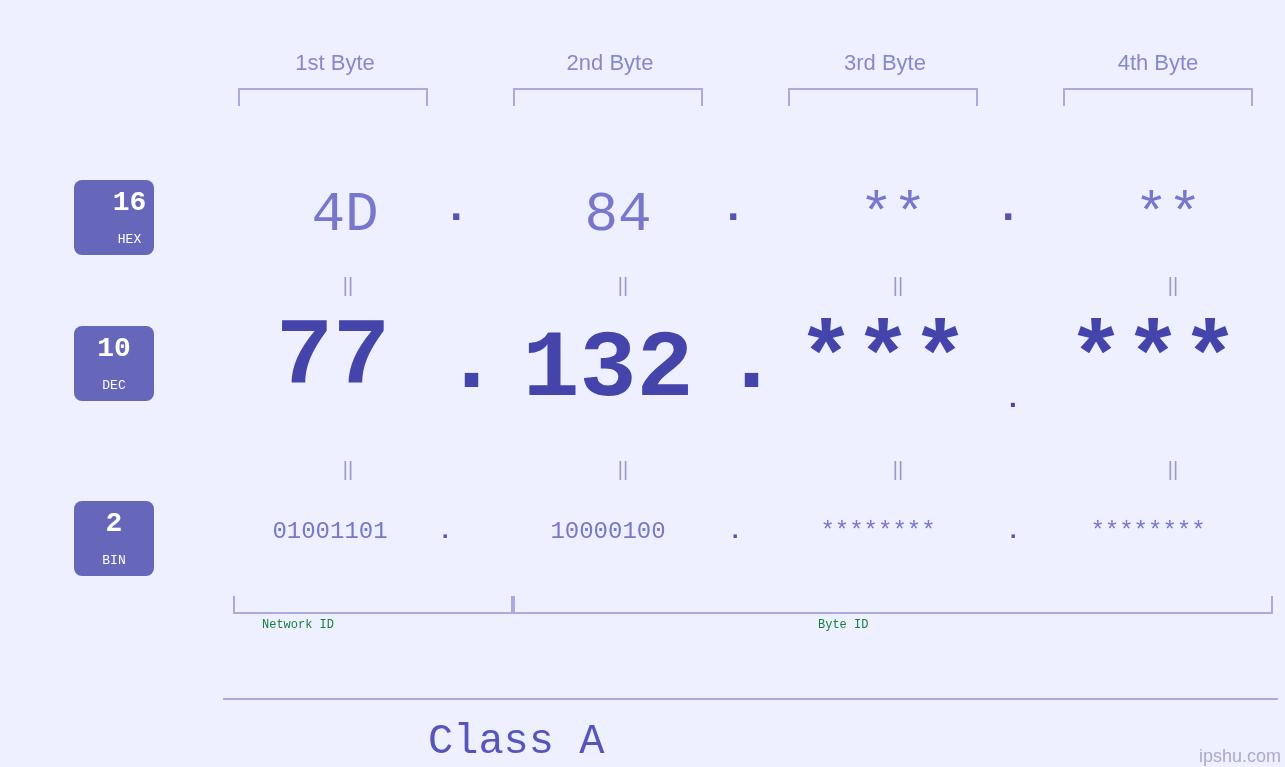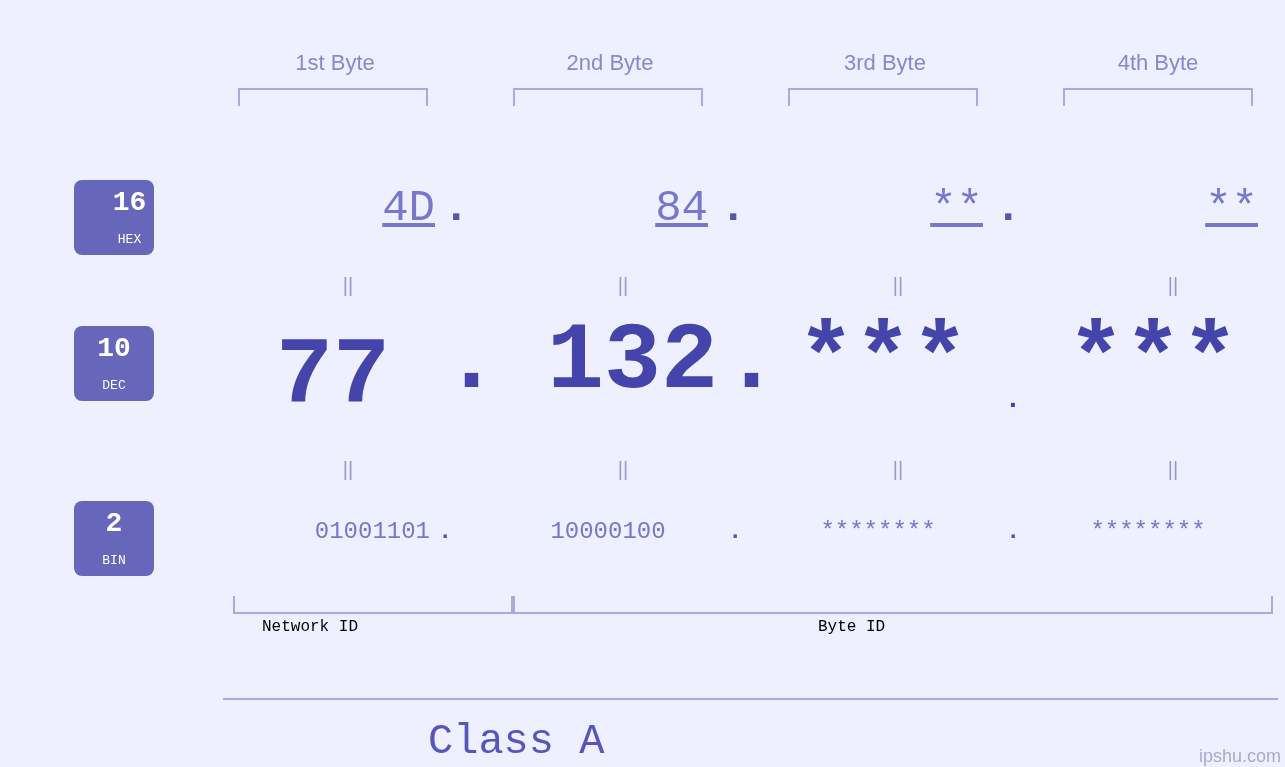--- a/index.html
+++ b/index.html
@@ -62,24 +62,23 @@
       line-height: 1.1;
     }
 
     .badge .bname {
       font-size: 13px;
     }
 
     .hex-text {
       position: absolute;
       color: #7777cc;
-      font-size: 44px;
-      font-family: 'Courier New', monospace;
-      text-align: right;
-      text-decoration: underline;
+      font-size: 56px;
+      font-family: 'Courier New', monospace;
+      text-align: center;
     }
 
     .dec-text {
       position: absolute;
       color: #4444aa;
       font-size: 95px;
       font-weight: bold;
       font-family: 'Courier New', monospace;
       text-align: center;
     }
@@ -113,22 +112,22 @@
 
     .bottom-brack {
       position: absolute;
       height: 18px;
       border: 2px solid #aaaadd;
       border-top: none;
     }
 
     .brack-lbl {
       position: absolute;
-      color: #000000;
-      font-size: 16px;
+      color: #15803d;
+      font-size: 12px;
       font-family: 'Courier New', monospace;
     }
 
     .class-line {
       position: absolute;
       height: 2px;
       background: #aaaadd;
     }
 
     .class-text {
@@ -174,34 +173,34 @@
   <div class="dot dot-hex" style="left:692px; top:155px;">.</div>
   <div class="hex-text" style="left:775px; top:155px; width:180px;">**</div>
   <div class="dot dot-hex" style="left:967px; top:155px;">.</div>
   <div class="hex-text" style="left:1050px; top:155px; width:180px;">**</div>
 
   <div class="eq-sign" style="left:290px; top:246px; width:60px;">||</div>
   <div class="eq-sign" style="left:565px; top:246px; width:60px;">||</div>
   <div class="eq-sign" style="left:840px; top:246px; width:60px;">||</div>
   <div class="eq-sign" style="left:1115px; top:246px; width:60px;">||</div>
 
-  <div class="dec-text" style="left:200px; top:295px; width:210px;">77</div>
+  <div class="dec-text" style="left:200px; top:276px; width:210px;">77</div>
   <div class="dot dot-dec" style="left:415px; top:280px; font-size:95px; color:#4444aa; font-weight:bold;">.</div>
-  <div class="dec-text" style="left:470px; top:280px; width:220px;text-align:right;">132</div>
+  <div class="dec-text" style="left:470px; top:288px; width:220px;">132</div>
   <div class="dot dot-dec" style="left:695px; top:280px; font-size:95px; color:#4444aa; font-weight:bold;">.</div>
   <div class="dec-text" style="left:740px; top:280px; width:230px;">***</div>
   <div class="dot dot-dec" style="left:975px; top:356px; font-size:28px; color:#4444aa; font-weight:bold; width:20px;">.</div>
   <div class="dec-text" style="left:1010px; top:280px; width:230px;">***</div>
 
   <div class="eq-sign" style="left:290px; top:430px; width:60px;">||</div>
   <div class="eq-sign" style="left:565px; top:430px; width:60px;">||</div>
   <div class="eq-sign" style="left:840px; top:430px; width:60px;">||</div>
   <div class="eq-sign" style="left:1115px; top:430px; width:60px;">||</div>
 
-  <div class="bin-text" style="left:202px; top:490px; width:200px;text-align:right;">01001101</div>
+  <div class="bin-text" style="left:202px; top:490px; width:200px;">01001101</div>
   <div class="dot dot-bin" style="left:410px; top:490px; font-size:24px;">.</div>
   <div class="bin-text" style="left:470px; top:490px; width:220px;">10000100</div>
   <div class="dot dot-bin" style="left:700px; top:490px; font-size:24px;">.</div>
   <div class="bin-text" style="left:740px; top:490px; width:220px;">********</div>
   <div class="dot dot-bin" style="left:978px; top:490px; font-size:24px;">.</div>
   <div class="bin-text" style="left:1010px; top:490px; width:220px;">********</div>
 
   <div class="bottom-brack" style="left:205px; top:568px; width:280px;"></div>
 
   <div class="bottom-brack" style="left:485px; top:568px; width:760px;"></div>

